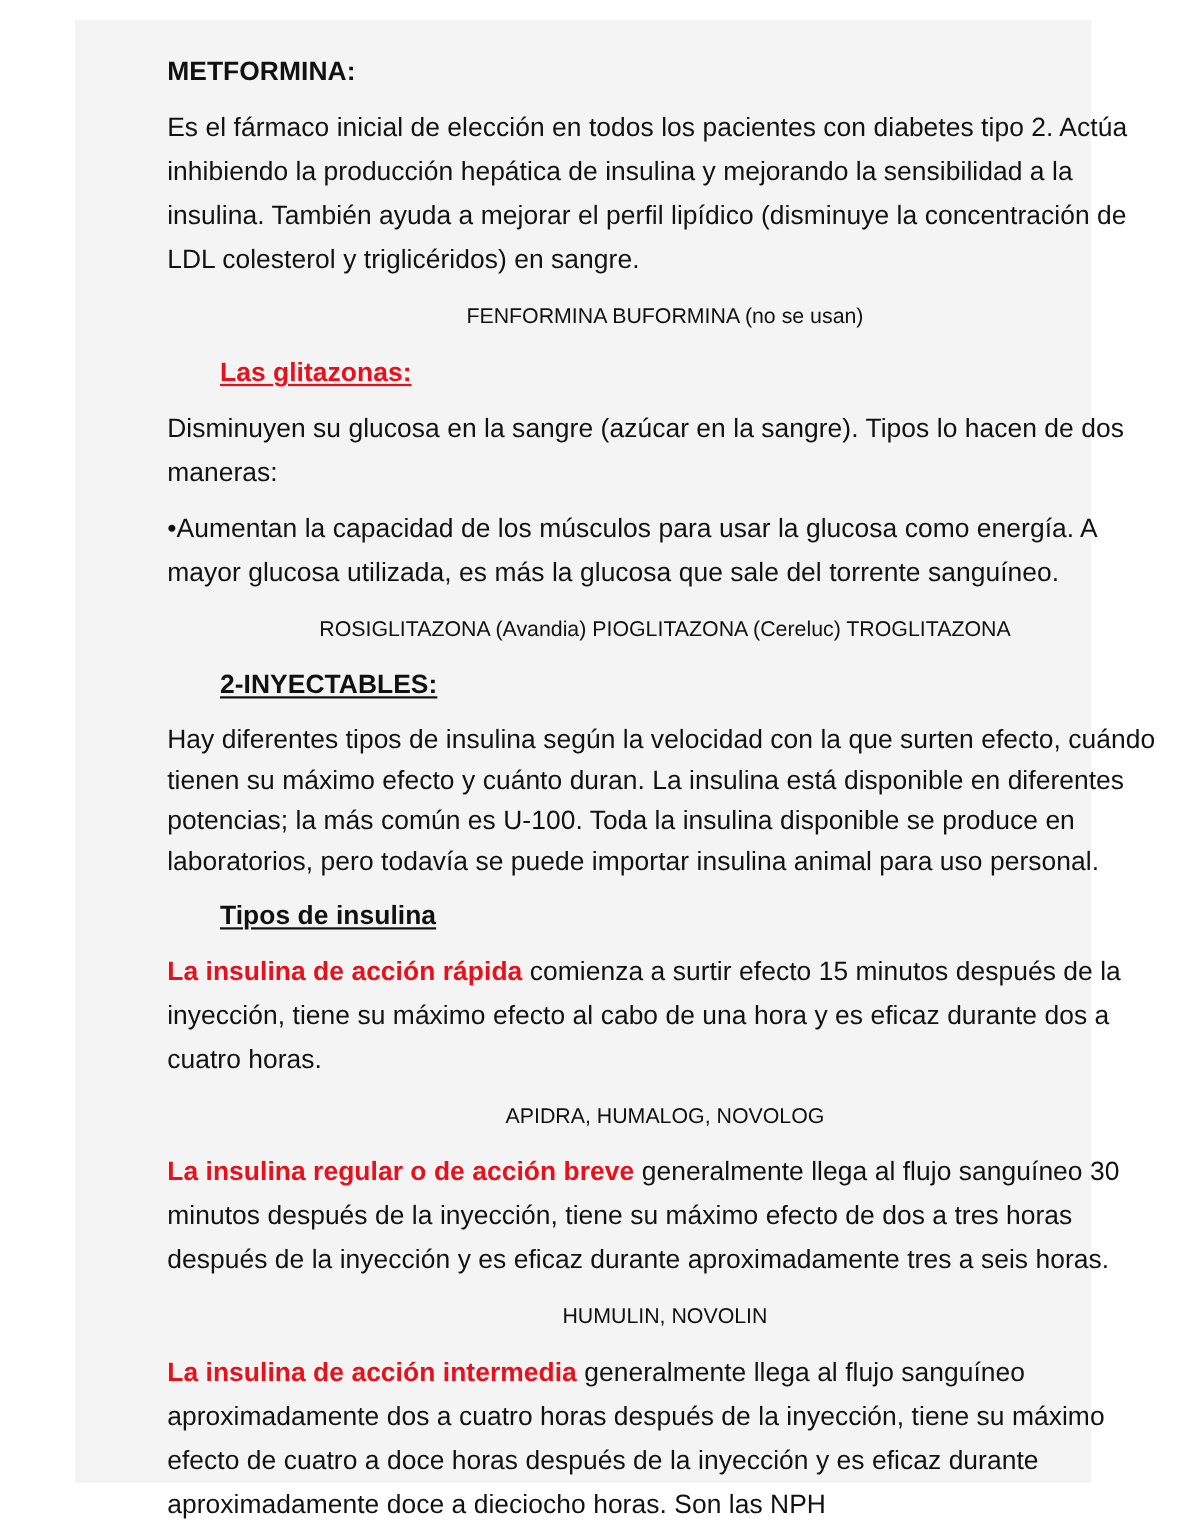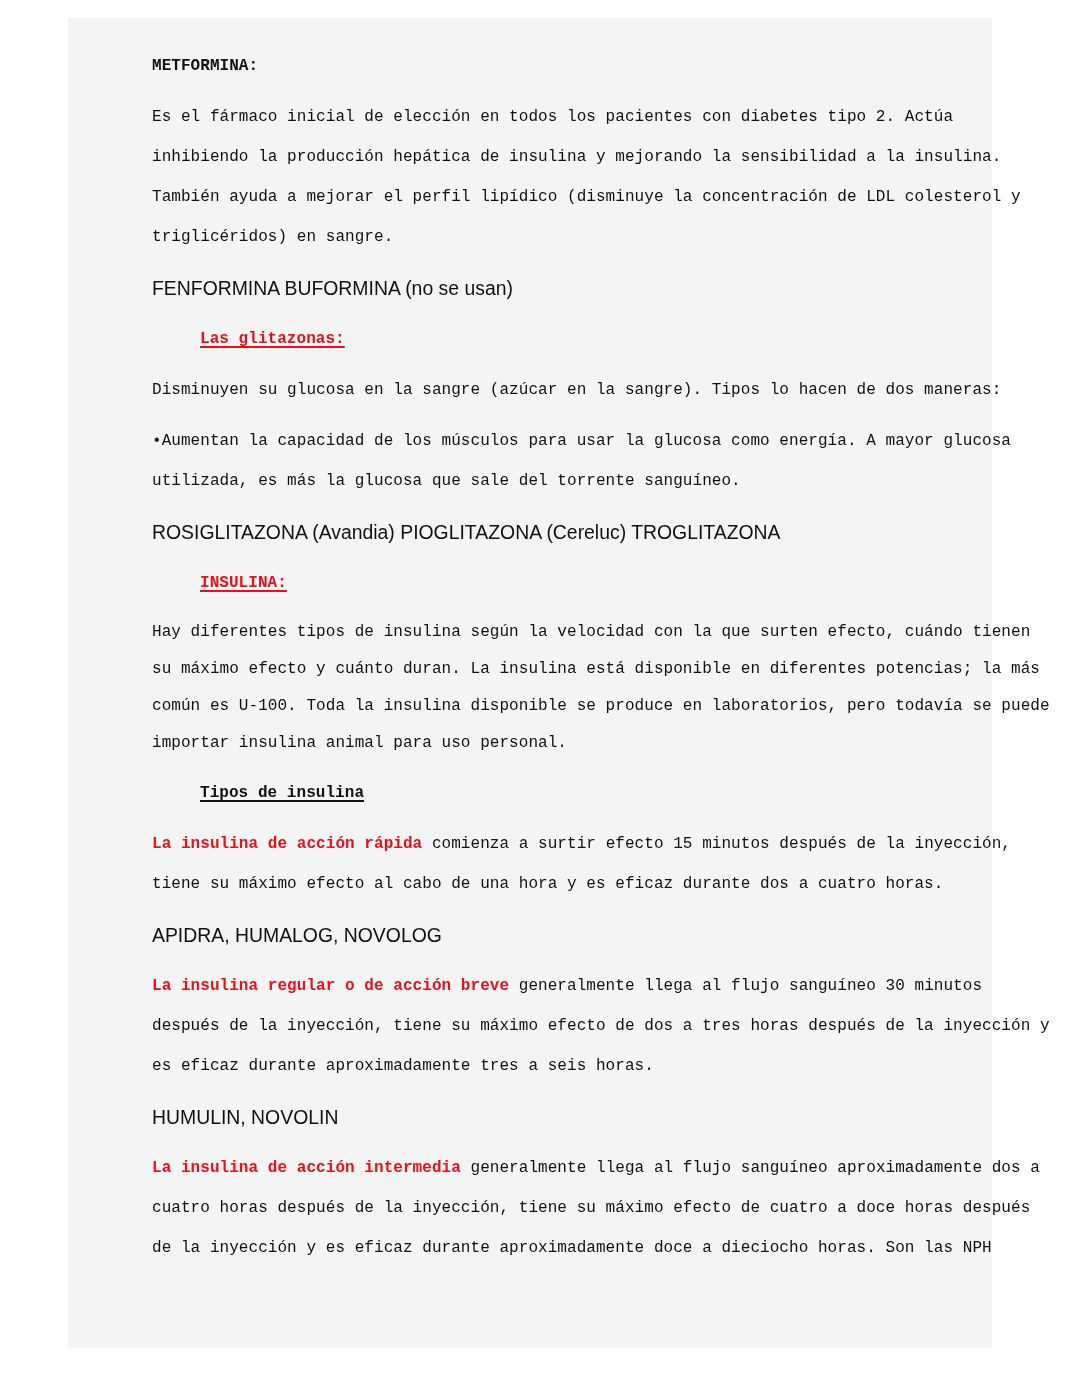--- a/index.html
+++ b/index.html
@@ -37,24 +37,23 @@
     left: 84px;
     top: 28px;
     width: 905px;
   }
 
   
   .para,
   .head {
     margin: 0;
     color: #111111;
-    font-size: 16px;
+    font-size: 24px;
     line-height: 40px;
     letter-spacing: 0.05px;
-    font-family: Liberation Mono, monospace;
   }
 
   .para {
     margin-bottom: 11px;
     text-align: left;
   }
 
   
   .para.tight {
     line-height: 37px;
@@ -85,20 +84,21 @@
     color: #e8101a;
     font-weight: bold;
     text-align: right;
   }
 
   .plain-line {
     margin: 0 0 11px 0;
     color: #111111;
     font-size: 19.4px;
     line-height: 40px;
+    text-align: center;
   }
 </style>
 </head>
 <body>
 
 <div class="page">
   <div class="content-block">
     <div class="doc-body">
 
       <p class="head black">METFORMINA:</p>
@@ -109,22 +109,22 @@
 
       <p class="head red underline">Las glitazonas:</p>
 
       <p class="para"> Disminuyen su glucosa en la sangre (azúcar en la sangre). Tipos lo hacen de dos maneras:</p>
 
       <p class="para"> •Aumentan la capacidad de los músculos para usar la glucosa como energía. A mayor glucosa utilizada, es más la glucosa que sale del torrente sanguíneo.</p>
 
 
       <p class="plain-line">ROSIGLITAZONA (Avandia)  PIOGLITAZONA (Cereluc)   TROGLITAZONA</p>
 
+      <p class="head black underline">2-INYECTABLES:</p>
 
-      <p class="head red underline">INSULINA:</p>
 
       <p class="para tight">Hay diferentes tipos de insulina según la velocidad con la que surten efecto, cuándo tienen su máximo efecto y cuánto duran. La insulina está disponible en diferentes potencias; la más común es U-100. Toda la insulina disponible se produce en laboratorios, pero todavía se puede importar insulina animal para uso personal.</p>
 
       <p class="head black underline"> Tipos de insulina</p>
 
       <p class="para"><span class="redlead">La insulina de acción rápida</span><span> comienza a surtir efecto 15 minutos después de la inyección, tiene su máximo efecto al cabo de una hora y es eficaz durante dos a cuatro horas.</span></p>
 
       <p class="plain-line">APIDRA, HUMALOG, NOVOLOG</p>
 
       <p class="para"><span class="redlead">La insulina regular o de acción breve</span><span> generalmente llega al flujo sanguíneo 30 minutos después de la inyección, tiene su máximo efecto de dos a tres horas después de la inyección y es eficaz durante aproximadamente tres a seis horas.</span></p>

